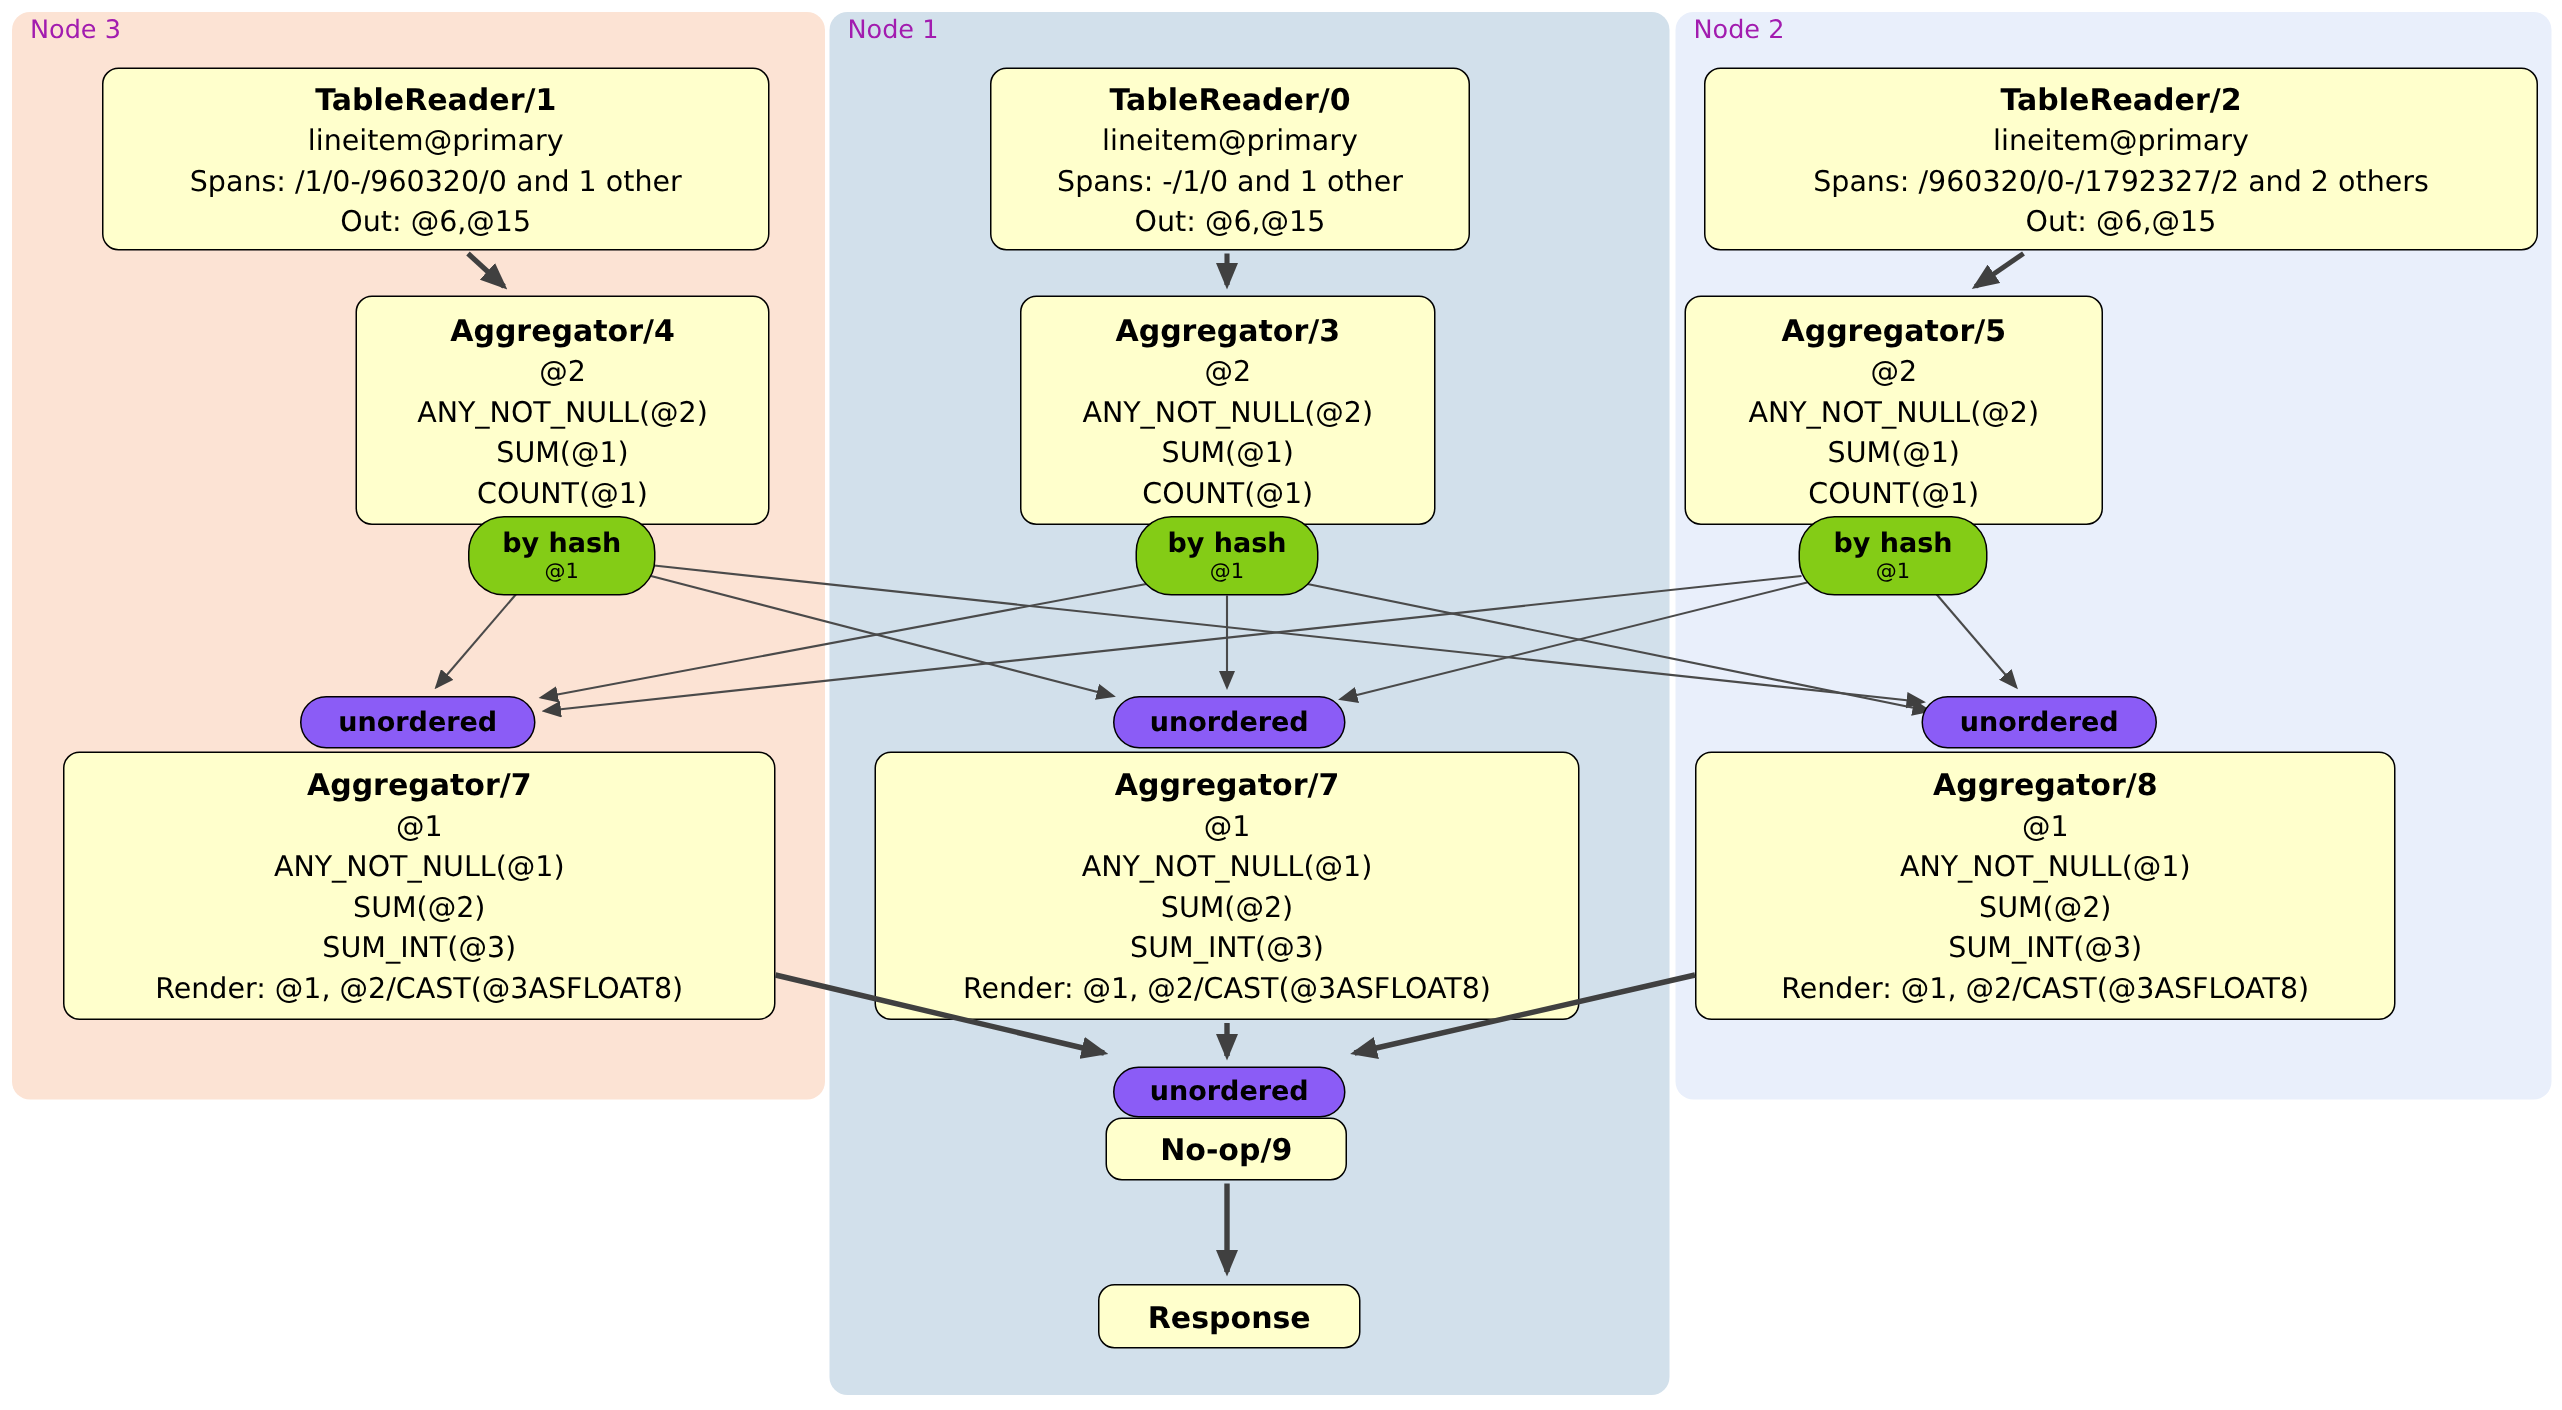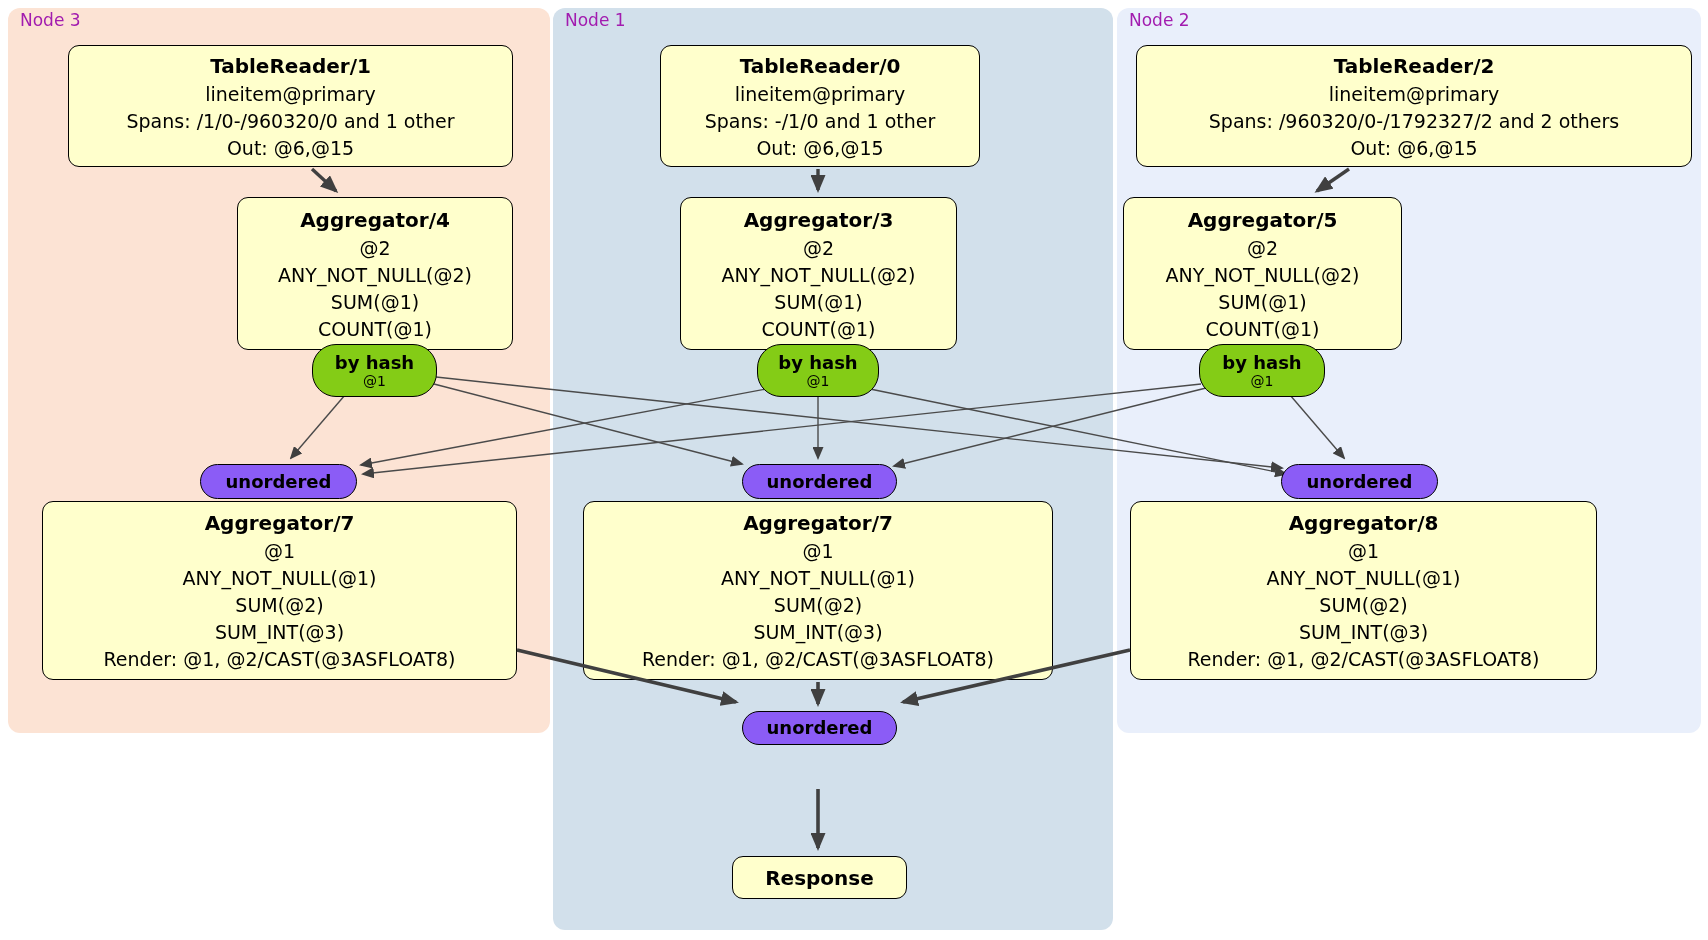--- a/index.html
+++ b/index.html
@@ -106,20 +106,23 @@
 
   <div class="proc" style="left:1130px; top:501px; width:467px; height:179px;">
     <div class="proc-title">Aggregator/8</div>
     <div class="proc-line">@1</div>
     <div class="proc-line">ANY_NOT_NULL(@1)</div>
     <div class="proc-line">SUM(@2)</div>
     <div class="proc-line">SUM_INT(@3)</div>
     <div class="proc-line">Render: @1, @2/CAST(@3ASFLOAT8)</div>
   </div>
 
+  <div class="proc" style="left:737px; top:745px; width:161px; height:42px;">
+    <div class="proc-title">No-op/9</div>
+  </div>
 
   <div class="proc" style="left:732px; top:856px; width:175px; height:43px;">
     <div class="proc-title">Response</div>
   </div>
 
   <svg class="edges" width="1708" height="940" viewBox="0 0 1708 940">
     <defs>
       <marker id="arrow" markerUnits="userSpaceOnUse" markerWidth="13" markerHeight="11" refX="11" refY="5.5" orient="auto">
         <path d="M0,0 L13,5.5 L0,11 Z" fill="#404040"></path>
       </marker>

